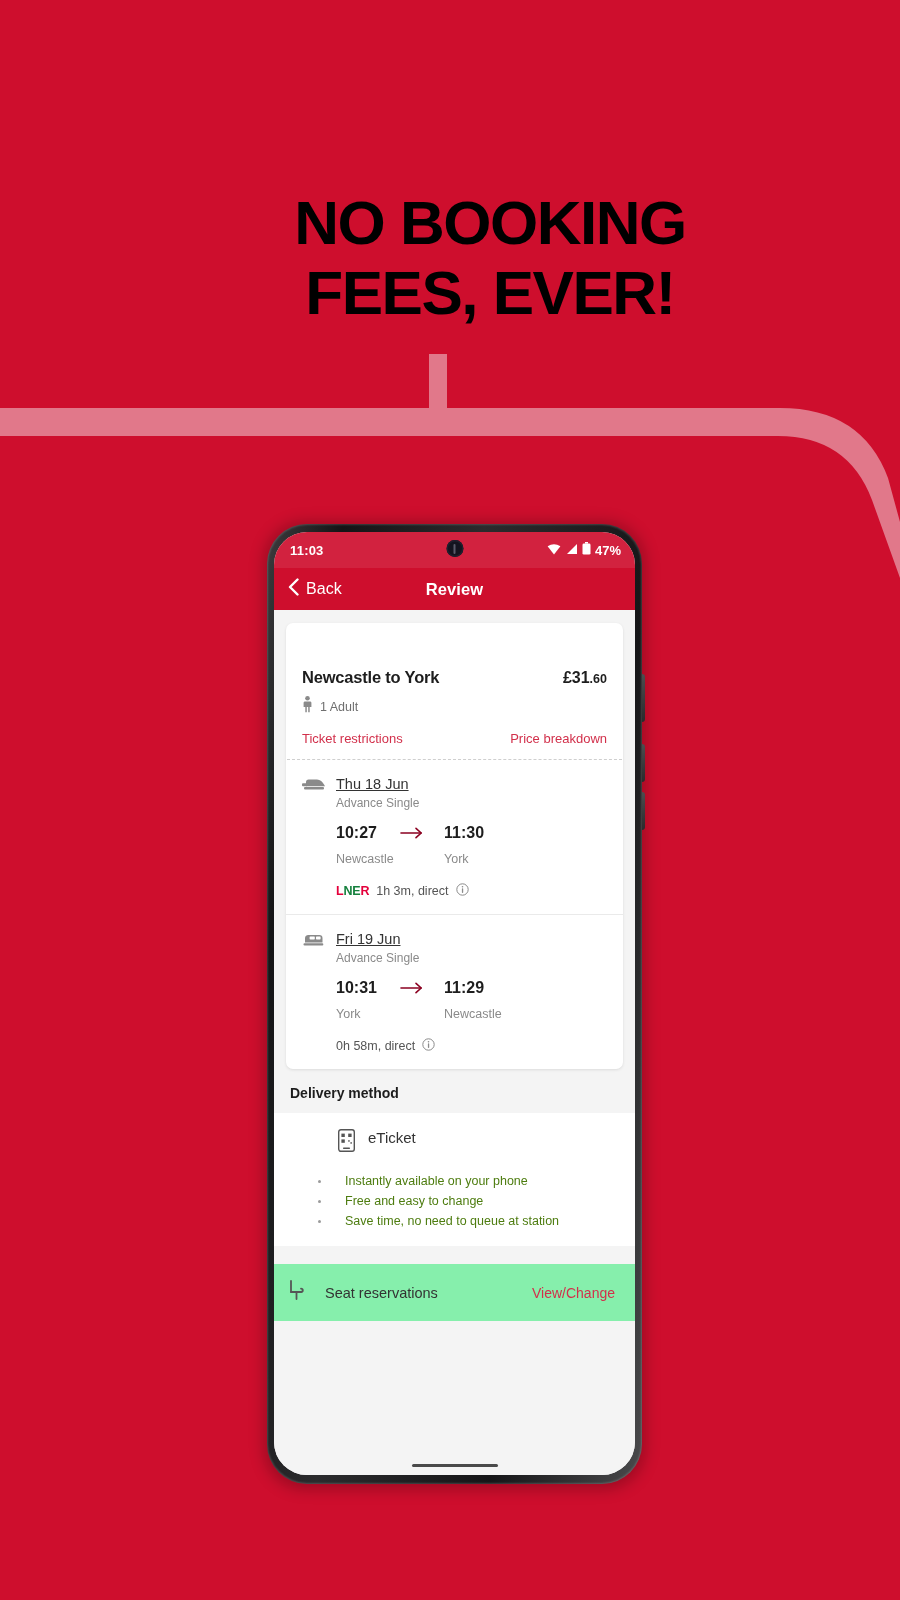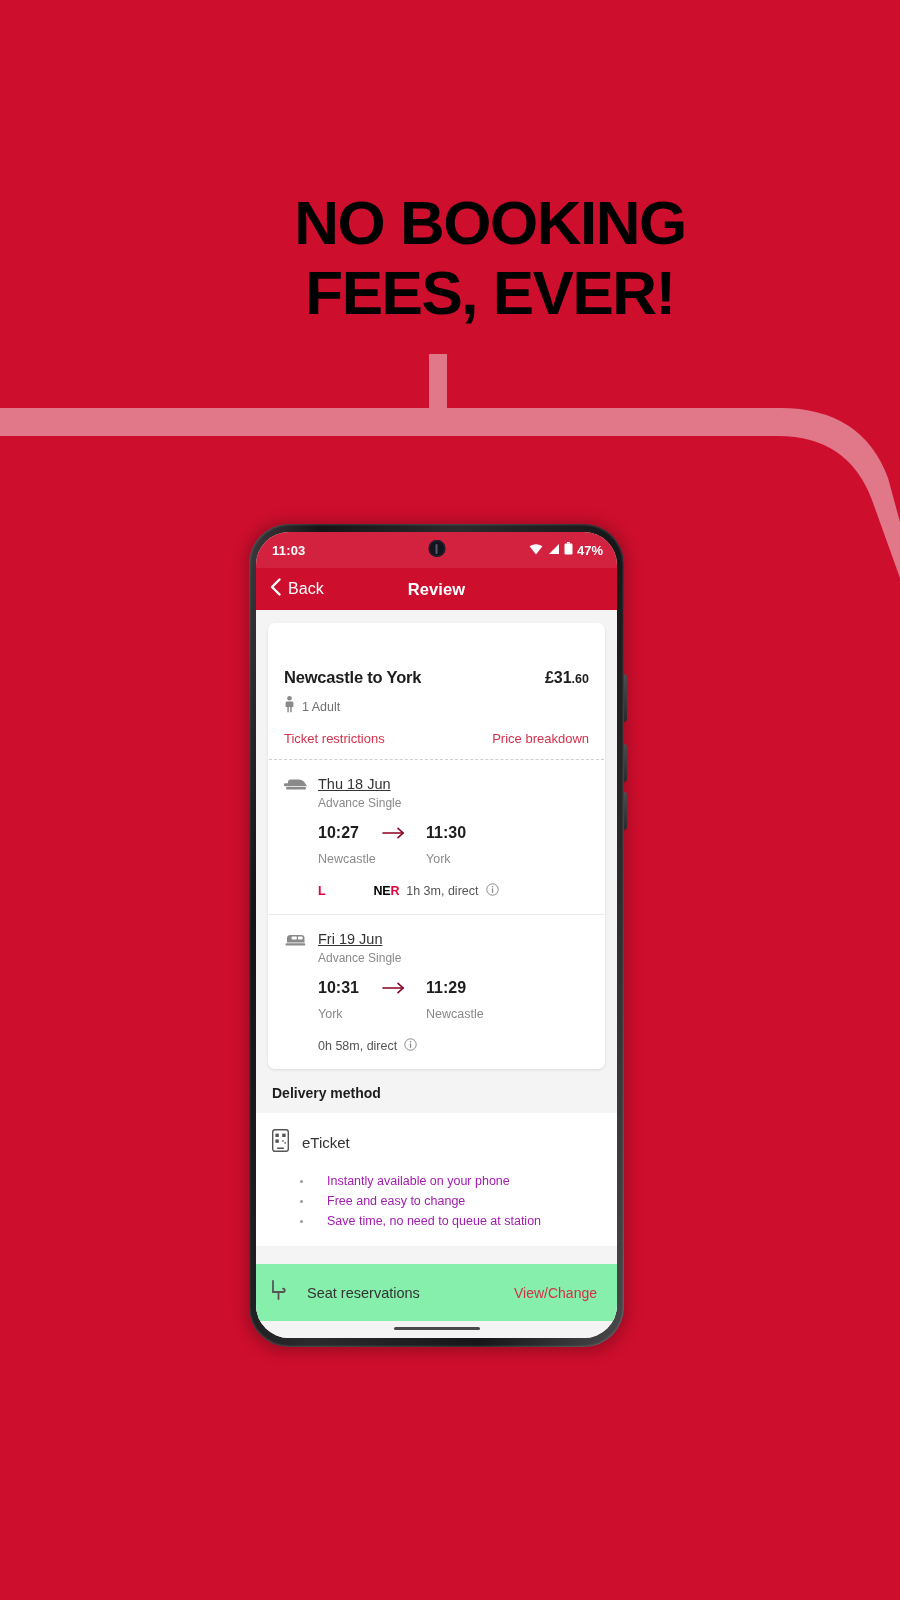--- a/index.html
+++ b/index.html
@@ -46,24 +46,24 @@
     top: 350px;
     left: 0;
     width: 900px;
     height: 260px;
     pointer-events: none;
   }
 
   
   .phone {
     position: absolute;
-    left: 249px;
+    left: 267px;
     top: 524px;
     width: 375px;
-    height: 823px;
+    height: 960px;
   }
 
   .phone-shadow {
     position: absolute;
     inset: -3px -4px -6px -4px;
     border-radius: 42px;
     background: rgba(0,0,0,0.22);
     filter: blur(7px);
   }
 
@@ -309,56 +309,57 @@
     gap: 7px;
     margin-top: 16px;
     padding-left: 34px;
   }
   .lner-logo {
     font-size: 12.5px;
     font-weight: bold;
     letter-spacing: -0.2px;
   }
   .lner-logo .lr { color: #E4003B; }
-  .lner-logo .ne { color: #000000; margin-left: 48px; }
+  .lner-logo .ne { color: #15803d; }
   .leg-duration {
     font-size: 12.5px;
     color: #555555;
   }
 
   
   .section-title {
     padding: 16px 16px 12px 16px;
     font-size: 14px;
     font-weight: bold;
     color: #1d1d1d;
   }
 
   .delivery-card {
     background: #FFFFFF;
     padding: 16px 16px 15px 16px;
   }
   .delivery-head {
     display: flex;
-    align-items: center;
+    align-items: flex-start;
     gap: 13px;
+    margin-left: 48px;
   }
   .delivery-label {
     font-size: 15px;
     color: #333333;
   }
   .delivery-list {
     margin: 15px 0 0 0;
     padding-left: 28px;
     list-style: none;
   }
   .delivery-list li {
     position: relative;
     font-size: 12.5px;
-    color: #a21caf;
+    color: #4d7c0f;
     line-height: 20px;
     padding-left: 27px;
   }
   .delivery-list li::before {
     content: "";
     position: absolute;
     left: 0;
     top: 8.5px;
     width: 3px;
     height: 3px;

